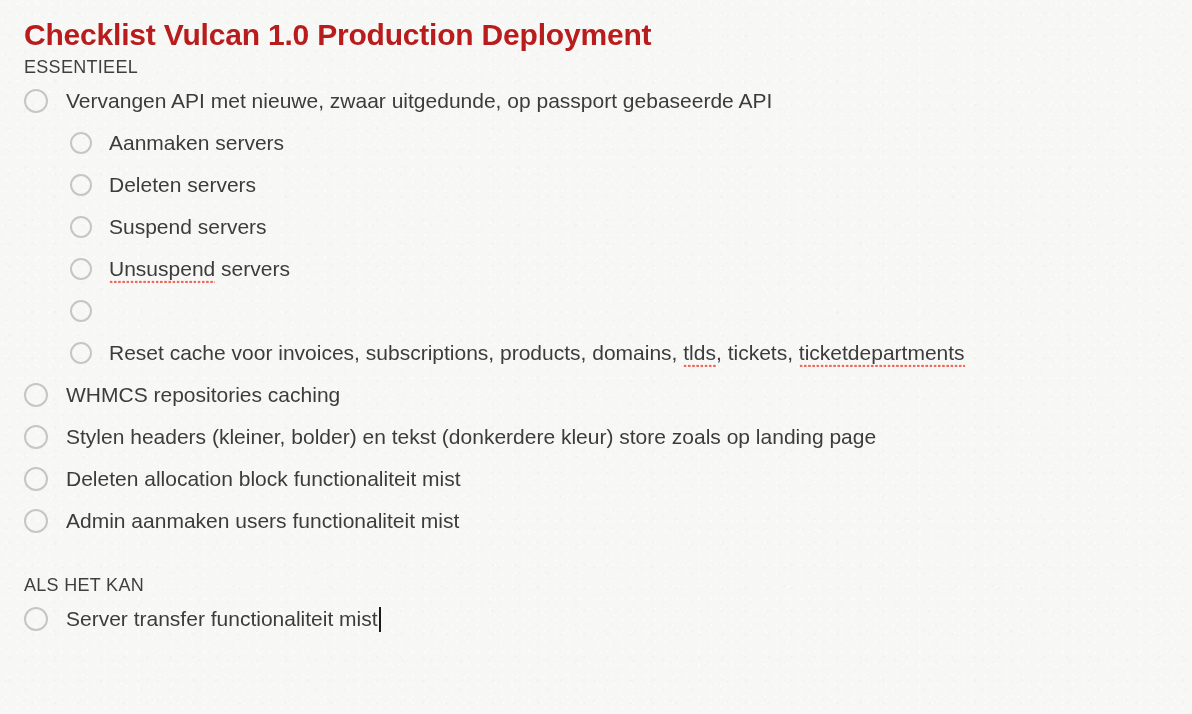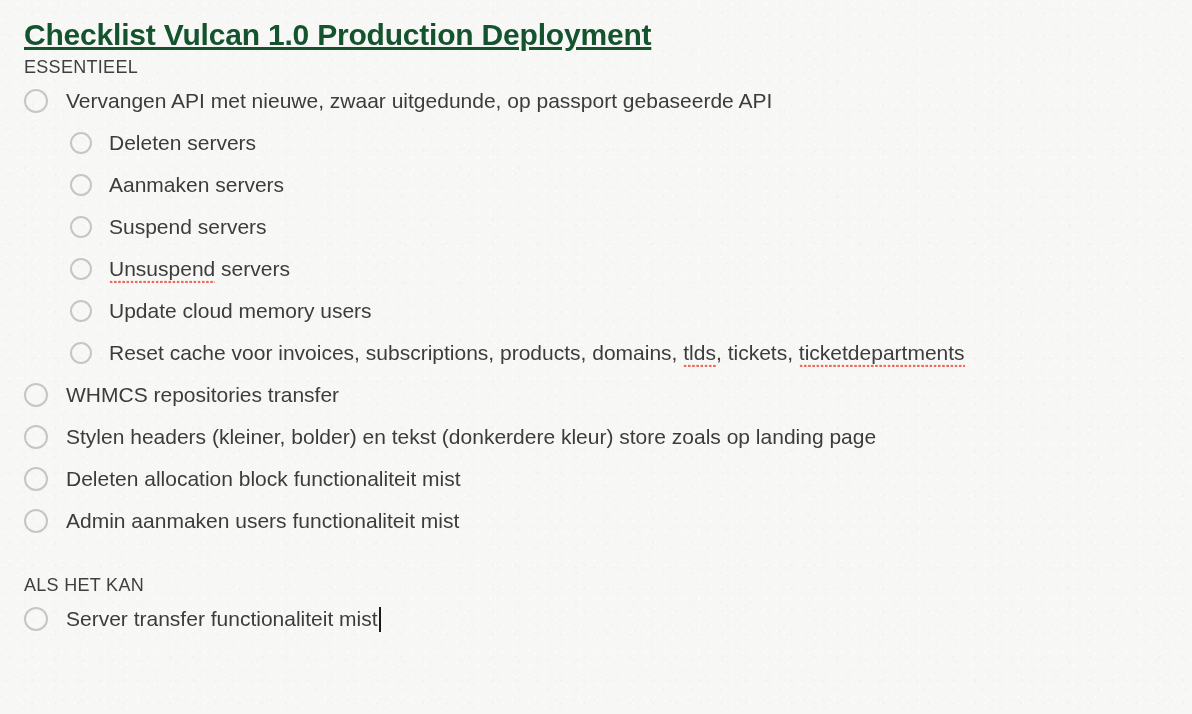--- a/index.html
+++ b/index.html
@@ -37,26 +37,25 @@
   #doc-root {
     position: relative;
     z-index: 1;
     padding: 10px 0 0 0;
   }
 
   
   .doc-title {
     font-size: 30px;
     font-weight: bold;
-    color: #14532d;
+    color: #b91c1c;
     letter-spacing: -0.2px;
     margin: 0;
     padding: 6px 0 0 24px;
     line-height: 38px;
-    text-decoration: underline;
   }
 
   
   .section-header {
     font-size: 18px;
     font-weight: normal;
     color: #3f3f3f;
     letter-spacing: 0.3px;
     padding: 0 0 0 24px;
     line-height: 26px;
@@ -142,45 +141,44 @@
 
   <div id="sections-container">
       <div class="section-header">ESSENTIEEL</div>
       <ul class="check-list">
         <li class="check-row">
           <span class="check-circle"></span>
           <span class="check-label">Vervangen API met nieuwe, zwaar uitgedunde, op passport gebaseerde API</span>
         </li>
         <li class="check-row indent">
           <span class="check-circle"></span>
+          <span class="check-label">Aanmaken servers</span>
+        </li>
+        <li class="check-row indent">
+          <span class="check-circle"></span>
           <span class="check-label">Deleten servers</span>
         </li>
         <li class="check-row indent">
           <span class="check-circle"></span>
-          <span class="check-label">Aanmaken servers</span>
-        </li>
-        <li class="check-row indent">
-          <span class="check-circle"></span>
           <span class="check-label">Suspend servers</span>
         </li>
         <li class="check-row indent">
           <span class="check-circle"></span>
           <span class="check-label"><span class="misspelled">Unsuspend</span> servers</span>
         </li>
         <li class="check-row indent">
           <span class="check-circle"></span>
-          <span class="check-label">Update cloud memory users</span>
         </li>
         <li class="check-row indent">
           <span class="check-circle"></span>
           <span class="check-label">Reset cache voor invoices, subscriptions, products, domains, <span class="misspelled">tlds</span>, tickets, <span class="misspelled">ticketdepartments</span></span>
         </li>
         <li class="check-row">
           <span class="check-circle"></span>
-          <span class="check-label">WHMCS repositories transfer</span>
+          <span class="check-label">WHMCS repositories caching</span>
         </li>
         <li class="check-row">
           <span class="check-circle"></span>
           <span class="check-label">Stylen headers (kleiner, bolder) en tekst (donkerdere kleur) store zoals op landing page</span>
         </li>
         <li class="check-row">
           <span class="check-circle"></span>
           <span class="check-label">Deleten allocation block functionaliteit mist</span>
         </li>
         <li class="check-row">

